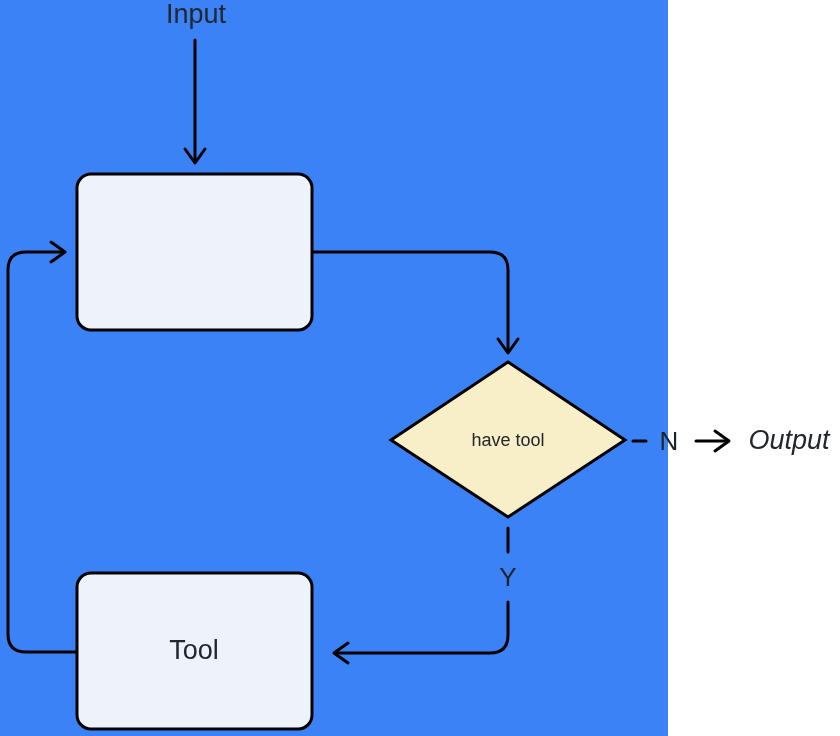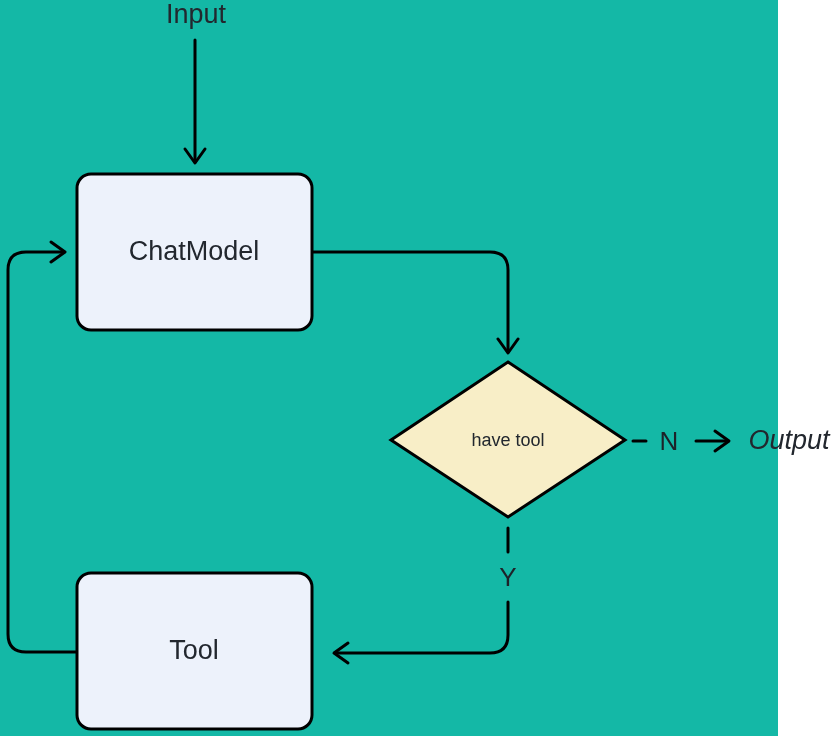--- a/index.html
+++ b/index.html
@@ -4,22 +4,22 @@
 <style>
   html, body { margin: 0; padding: 0; }
   body {
     width: 840px; height: 736px;
     background: #ffffff;
     font-family: "Liberation Sans", "DejaVu Sans", sans-serif;
     overflow: hidden;
   }
   .canvas {
     position: relative;
-    width: 778px; height: 736px;
-    background: #14b8a6;
+    width: 668px; height: 736px;
+    background: #3b82f6;
   }
   .canvas svg { position: absolute; left: 0; top: 0; }
   .edge {
     fill: none;
     stroke: #000000;
     stroke-width: 3;
     stroke-linecap: round;
     stroke-linejoin: round;
   }
   .shape {
@@ -71,21 +71,20 @@
 
     <rect class="shape" x="77" y="174" width="235" height="156" rx="14" ry="14" fill="#edf2fb"></rect>
 
     <rect class="shape" x="77" y="573" width="235" height="156" rx="14" ry="14" fill="#edf2fb"></rect>
 
     <polygon class="shape" points="508,362 625,440 508,517 391,440" fill="#f8eec7"></polygon>
   </svg>
 
   <div class="lbl" style="left:196px; top:15px;">Input</div>
 
-  <div class="lbl" style="left:194px; top:252px;">ChatModel</div>
 
   <div class="lbl lbl-decision" style="left:508px; top:440px;">
     <div>have tool</div>
   </div>
 
   <div class="lbl lbl-branch" style="left:669px; top:441px;">N</div>
 
   <div class="lbl" style="left:789px; top:441px;font-style:italic;">Output</div>
 
   <div class="lbl lbl-branch" style="left:508px; top:577px;">Y</div>

